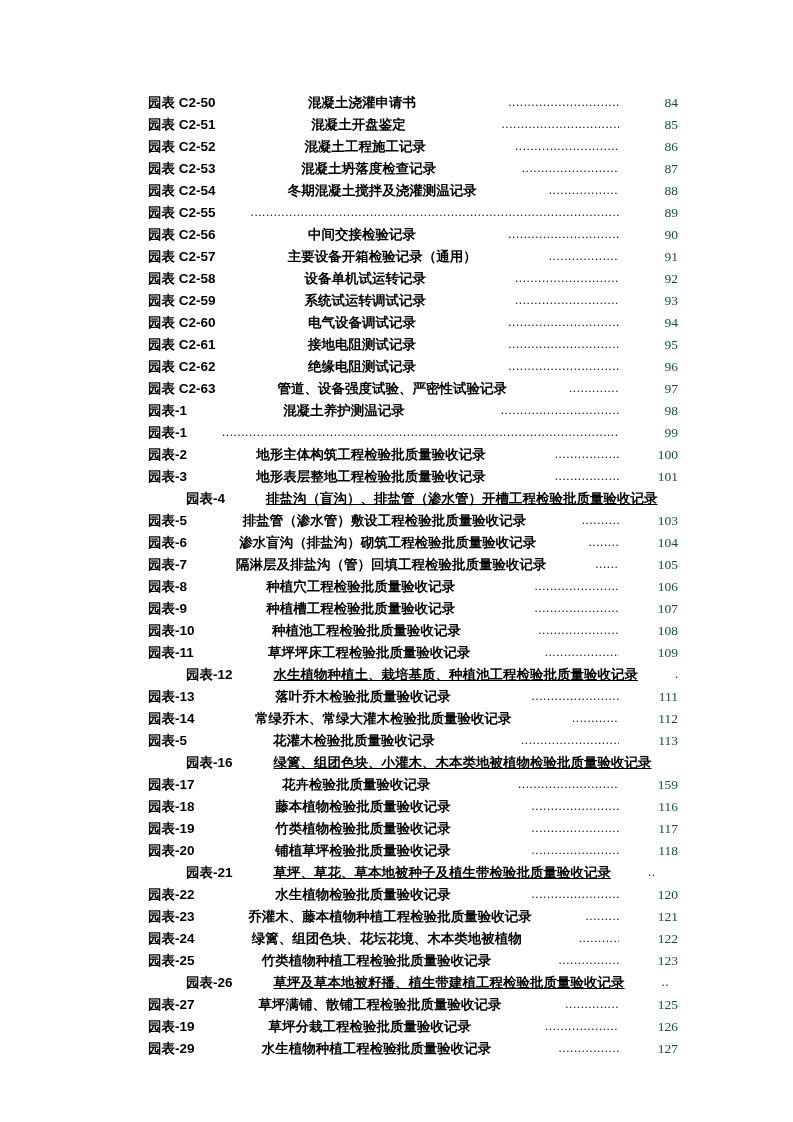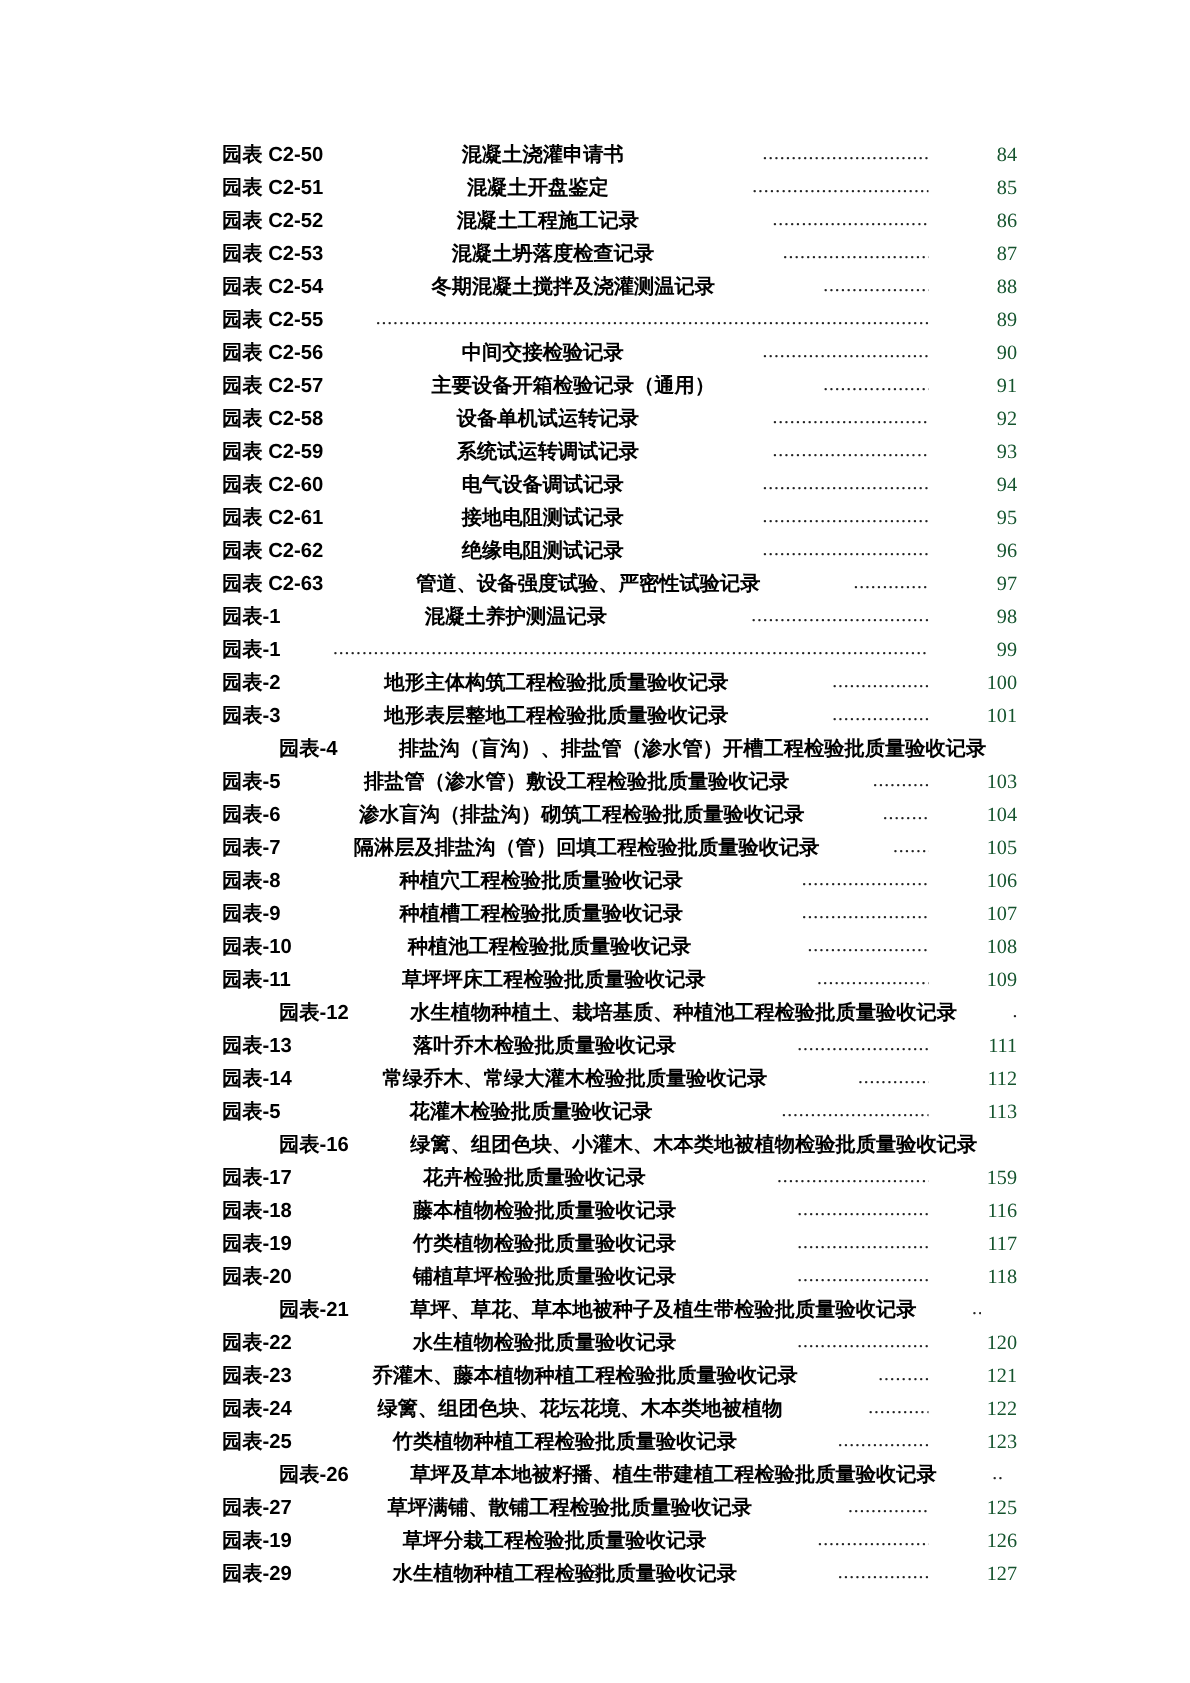--- a/index.html
+++ b/index.html
@@ -100,20 +100,21 @@
     text-align: right;
     min-width: 22px;
     padding-left: 1px;
     color: #14532d;
   }
 
   
   .toc-row.wide .toc-title-wrap {
     flex: 0 0 auto;
     justify-content: flex-start;
+    text-decoration: underline;
   }
   .toc-row.wide .toc-label {
     padding-right: 4px;
     margin-left: 38px;
   }
 
   
   .page-number {
     position: absolute;
     left: 0;

